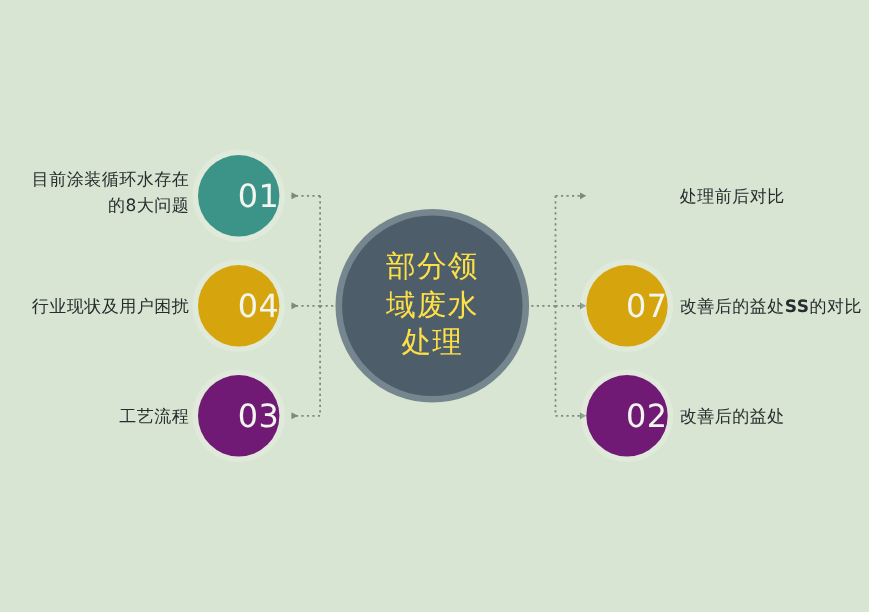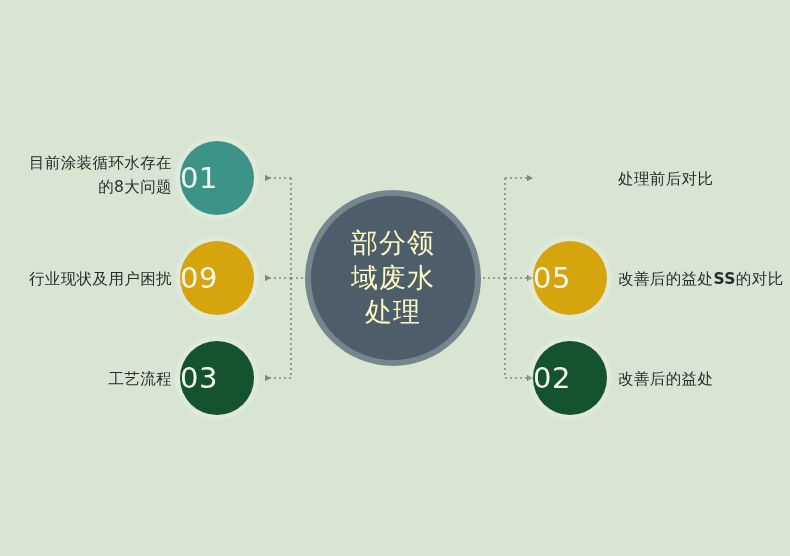--- a/index.html
+++ b/index.html
@@ -40,52 +40,52 @@
     border-radius: 50%;
     background: #4d5d69;
     border: 6px solid #76868f;
     box-sizing: border-box;
     display: flex;
     align-items: center;
     justify-content: center;
     z-index: 3;
   }
   .hub-text {
-    color: #fef9c3;
+    color: #fde047;
     font-size: 27px;
     line-height: 1.28;
     text-align: center;
     letter-spacing: 1px;
     font-weight: 400;
     white-space: pre-line;
   }
 
   
   .node {
     position: absolute;
     width: 74px;
     height: 74px;
     border-radius: 50%;
     display: flex;
     align-items: center;
-    justify-content: flex-start;
+    justify-content: flex-end;
     z-index: 3;
     box-shadow: 0 0 0 5px rgba(255, 255, 255, 0.20);
   }
   .node-num {
     color: #f2f6ef;
     font-size: 29px;
     font-weight: 400;
     letter-spacing: 0.5px;
     line-height: 1;
   }
 
   .node.teal  { background: #3c9387; }
   .node.gold  { background: #d6a50d; }
-  .node.rose  { background: #14532d; }
+  .node.rose  { background: #701a75; }
 
   
   .n01 { left: 180px; top: 141px; }
   .n02 { left: 180px; top: 241px; }
   .n03 { left: 180px; top: 341px; }
   .n04 { left: 533px; top: 141px; }
   .n05 { left: 533px; top: 241px; }
   .n06 { left: 533px; top: 341px; }
 
   
@@ -155,33 +155,33 @@
 处理</div>
   </div>
 
   <div class="node teal n01">
     <span class="node-num">01</span>
   </div>
   <div class="label left l01" style="white-space: pre-line;">目前涂装循环水存在
 的8大问题</div>
 
   <div class="node gold n02">
-    <span class="node-num">09</span>
+    <span class="node-num">04</span>
   </div>
   <div class="label left l02">行业现状及用户困扰</div>
 
   <div class="node rose n03">
     <span class="node-num">03</span>
   </div>
   <div class="label left l03">工艺流程</div>
 
   <div class="label right l04">处理前后对比</div>
 
   <div class="node gold n05">
-    <span class="node-num">05</span>
+    <span class="node-num">07</span>
   </div>
   <div class="label right l05"><span>改善后的益处</span><b>SS</b><span>的对比</span></div>
 
   <div class="node rose n06">
     <span class="node-num">02</span>
   </div>
   <div class="label right l06">改善后的益处</div>
 
 </div>
 

